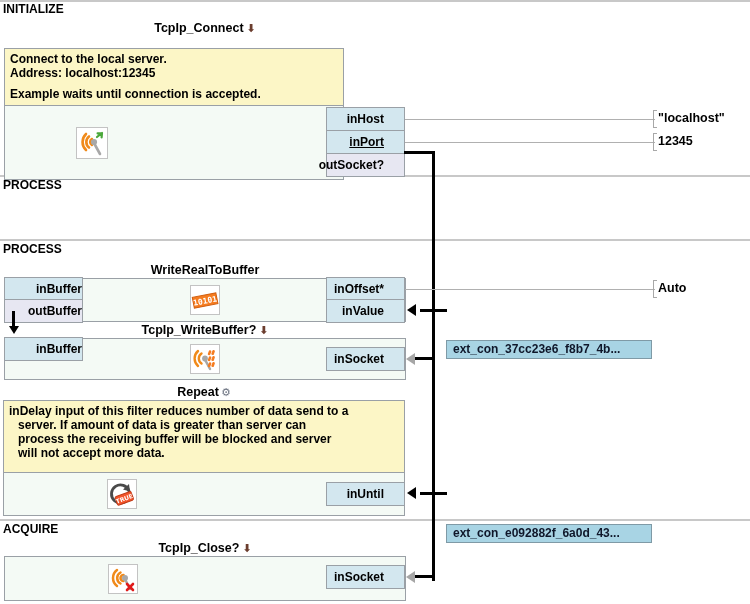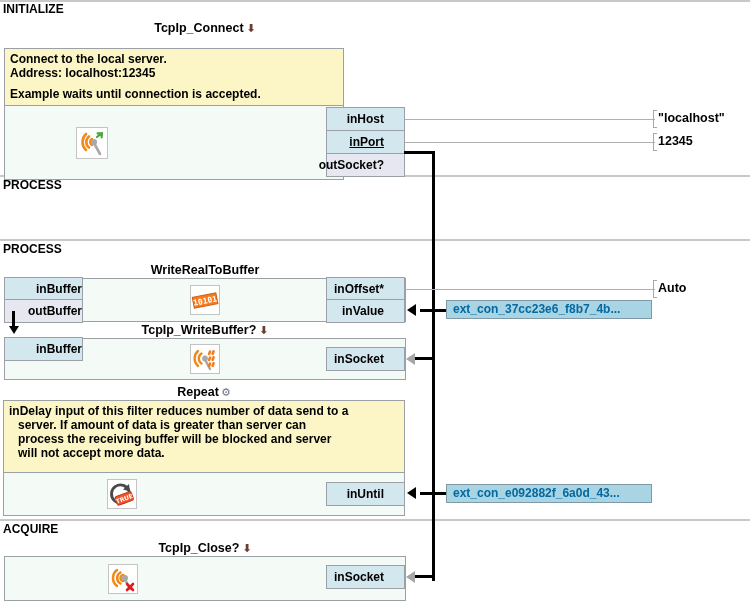--- a/index.html
+++ b/index.html
@@ -93,23 +93,23 @@
   .const{
     position:absolute;font-size:12.5px;font-weight:bold;
     white-space:nowrap;line-height:14px;padding-left:5px;color:#000;
   }
   .const-bracket{
     position:absolute;border:1px solid #a8a8a8;border-right:none;
     width:4px;box-sizing:border-box;
   }
   .extcon{
     position:absolute;background:#a8d4e4;border:1px solid #7f9aa6;
-    font-size:12px;font-weight:bold;color:#0369a1;
+    font-size:12px;font-weight:bold;color:#0f172a;
     padding:1px 4px 2px 6px;white-space:nowrap;box-sizing:border-box;
-    line-height:15px;height:19px;
+    line-height:15px;height:19px;margin-top:40px;
   }
   svg{display:block;}
 </style>
 </head>
 <body>
 
 <div class="canvas">
 
   <div class="section-rule" style="top:0px;"></div>
   <div class="section-rule" style="top:175px;"></div>

